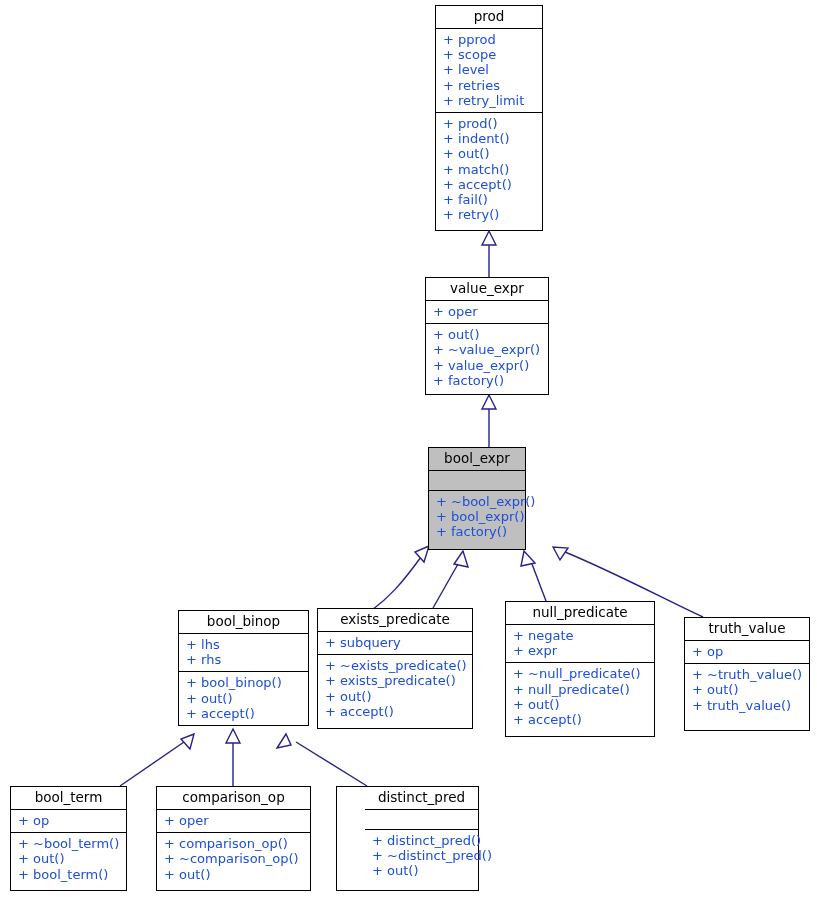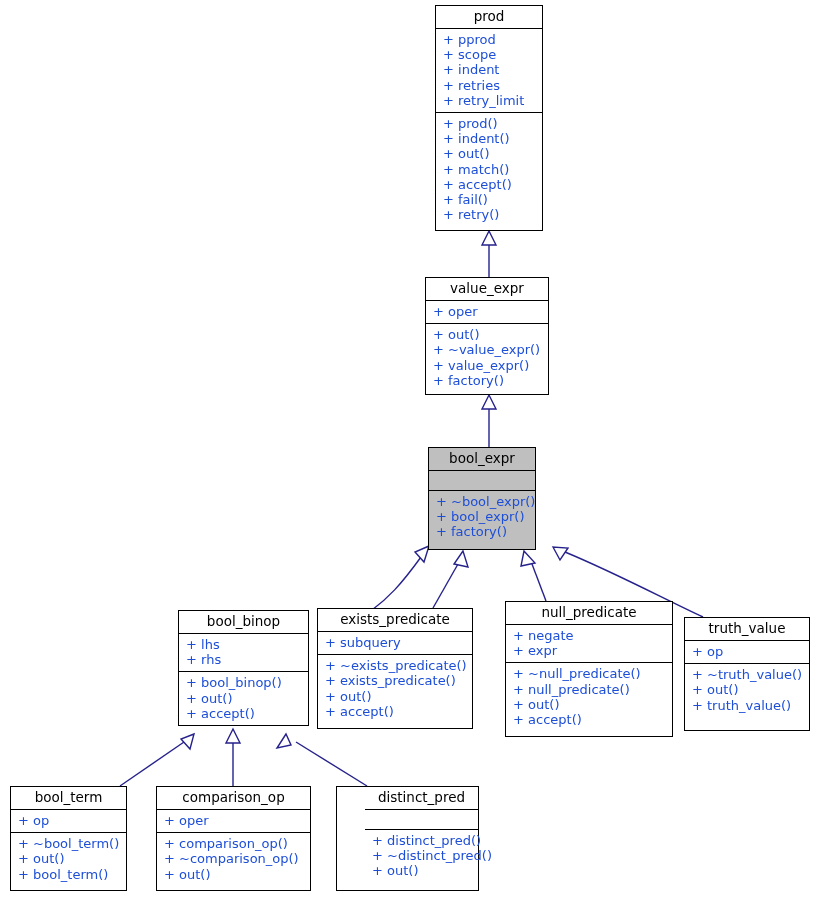--- a/index.html
+++ b/index.html
@@ -104,21 +104,21 @@
       <polygon points="286,734 277,748 291,745"></polygon>
     </g>
   </svg>
 
   <div class="uml-class" style="left:435px; top:5px; width:108px; height:226px;">
     <div class="cls-title">prod</div>
     <div class="cls-sep"></div>
     <div class="cls-section">
       <div class="cls-row">+ pprod</div>
       <div class="cls-row">+ scope</div>
-      <div class="cls-row">+ indent</div>
+      <div class="cls-row">+ level</div>
       <div class="cls-row">+ retries</div>
       <div class="cls-row">+ retry_limit</div>
     </div>
     <div class="cls-sep"></div>
     <div class="cls-section">
       <div class="cls-row">+ prod()</div>
       <div class="cls-row">+ indent()</div>
       <div class="cls-row">+ out()</div>
       <div class="cls-row">+ match()</div>
       <div class="cls-row">+ accept()</div>
@@ -135,21 +135,21 @@
     </div>
     <div class="cls-sep"></div>
     <div class="cls-section">
       <div class="cls-row">+ out()</div>
       <div class="cls-row">+ ~value_expr()</div>
       <div class="cls-row">+ value_expr()</div>
       <div class="cls-row">+ factory()</div>
     </div>
   </div>
 
-  <div class="uml-class highlight" style="left:428px; top:447px; width:108px; height:103px;">
+  <div class="uml-class highlight" style="left:428px; top:447px; width:98px; height:103px;">
     <div class="cls-title">bool_expr</div>
     <div class="cls-sep"></div>
     <div class="cls-section empty"></div>
     <div class="cls-sep"></div>
     <div class="cls-section">
       <div class="cls-row">+ ~bool_expr()</div>
       <div class="cls-row">+ bool_expr()</div>
       <div class="cls-row">+ factory()</div>
     </div>
   </div>
@@ -177,21 +177,21 @@
     </div>
     <div class="cls-sep"></div>
     <div class="cls-section">
       <div class="cls-row">+ ~exists_predicate()</div>
       <div class="cls-row">+ exists_predicate()</div>
       <div class="cls-row">+ out()</div>
       <div class="cls-row">+ accept()</div>
     </div>
   </div>
 
-  <div class="uml-class" style="left:505px; top:601px; width:168px; height:136px;">
+  <div class="uml-class" style="left:505px; top:601px; width:150px; height:136px;">
     <div class="cls-title">null_predicate</div>
     <div class="cls-sep"></div>
     <div class="cls-section">
       <div class="cls-row">+ negate</div>
       <div class="cls-row">+ expr</div>
     </div>
     <div class="cls-sep"></div>
     <div class="cls-section">
       <div class="cls-row">+ ~null_predicate()</div>
       <div class="cls-row">+ null_predicate()</div>

